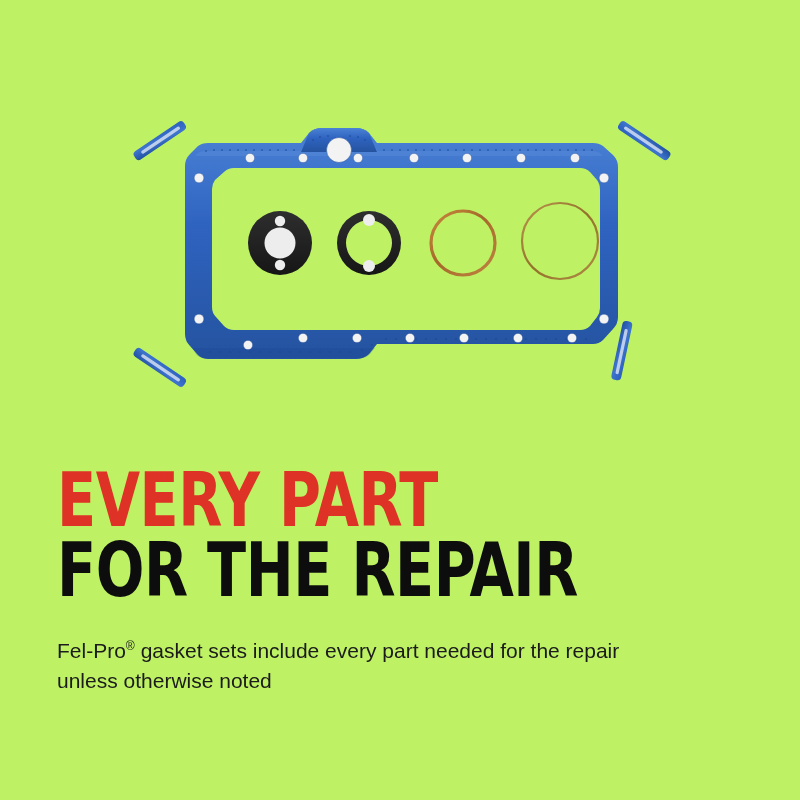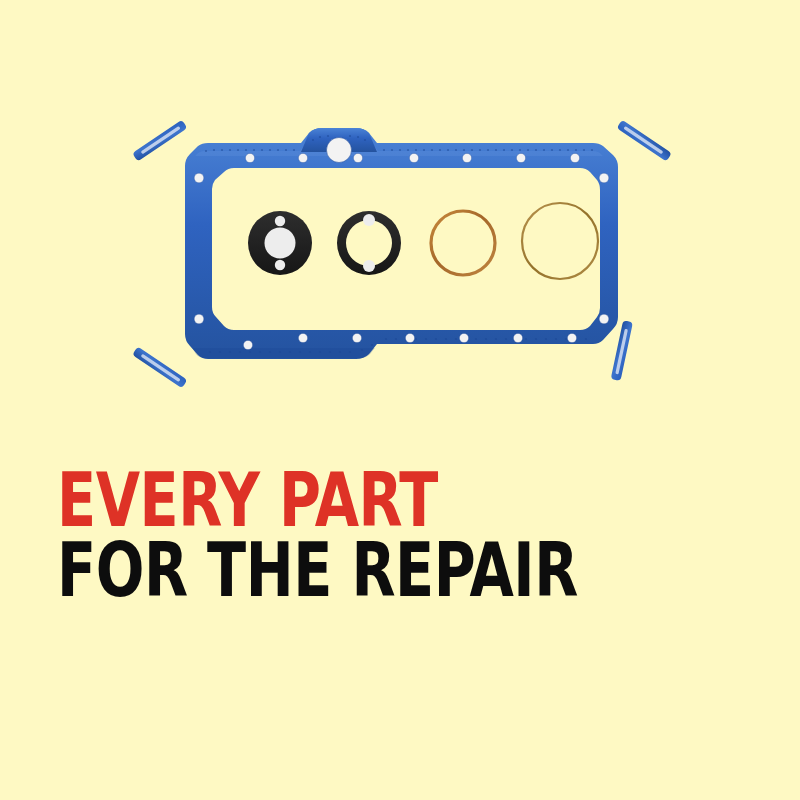--- a/index.html
+++ b/index.html
@@ -12,21 +12,21 @@
     background: #e5e5e5;
     font-family: "Liberation Sans", sans-serif;
     overflow: hidden;
     position: relative;
   }
 
   #stage {
     position: relative;
     width: 800px;
     height: 800px;
-    background: #fef9c3;
+    background: #bef264;
   }
 
   
   #product-image {
     position: absolute;
     left: 0;
     top: 0;
     width: 800px;
     height: 440px;
   }
@@ -368,15 +368,16 @@
       <g>
         <circle cx="560" cy="241" r="38" fill="none" stroke="url(#goldGrad)" stroke-width="2.2"></circle>
       </g>
     </svg>
   </div>
 
   <div id="copy-block">
     <div class="headline headline-line1">EVERY PART</div>
     <div class="headline headline-line2">FOR THE REPAIR</div>
 
+    <p id="body-copy"><span>Fel-Pro</span><sup>®</sup><span> gasket sets include every part needed for the repair unless otherwise noted</span></p>
   </div>
 
 </div>
 
 </body></html>

